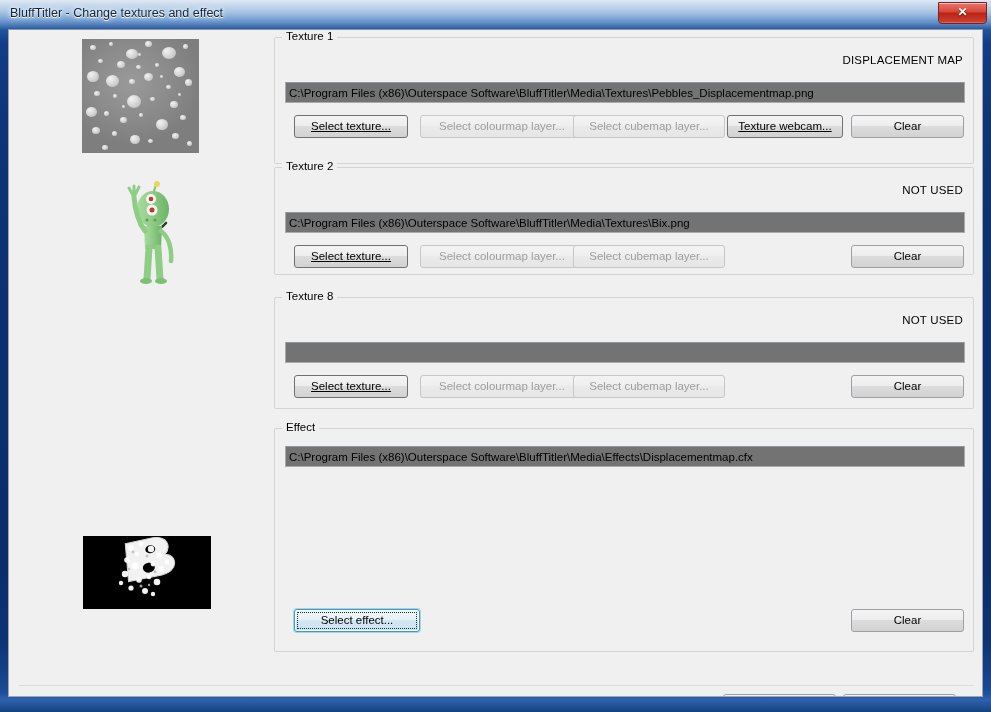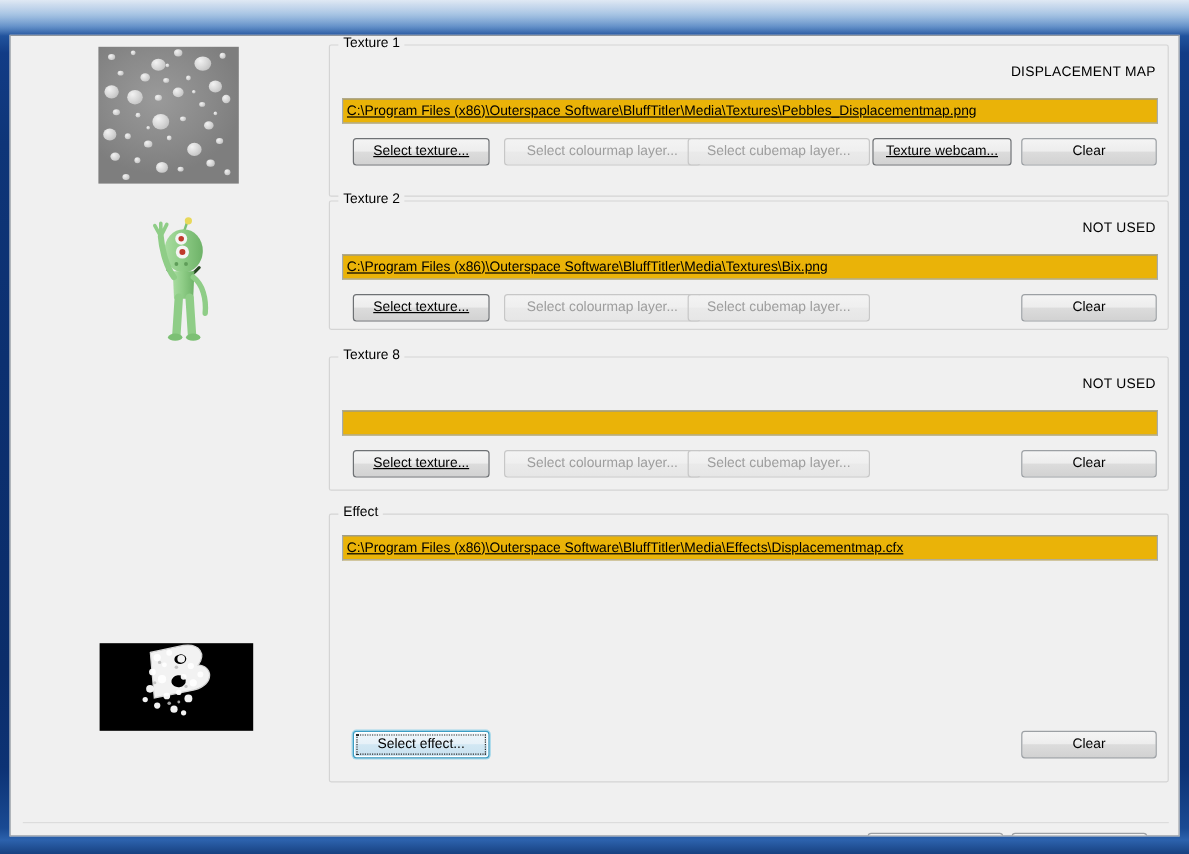--- a/index.html
+++ b/index.html
@@ -121,31 +121,30 @@
     letter-spacing: .2px;
     white-space: nowrap;
   }
 
   
   .textfield {
     position: absolute;
     box-sizing: border-box;
     border: 1px solid #a5acb2;
     border-top-color: #8e969d;
-    background: #eab308;
+    background: #737373;
     font-family: "Liberation Sans", sans-serif;
     font-size: 11.5px;
     color: #000;
     padding: 0 3px;
     height: 21px;
     line-height: 19px;
     outline: none;
     white-space: nowrap;
     overflow: hidden;
-    text-decoration: underline;
   }
 
   
   .btn {
     position: absolute;
     box-sizing: border-box;
     height: 23px;
     border: 1px solid #9ca0a4;
     border-radius: 3px;
     background: linear-gradient(to bottom, #f4f4f4 0%, #ededed 48%, #dcdcdc 50%, #d2d2d2 100%);
@@ -224,20 +223,26 @@
   #footer-sep {
     position: absolute; left: 10px; top: 655px; width: 955px; height: 0;
     border-top: 1px solid #dcdcdc;
   }
 </style>
 </head>
 <body>
 
 <div id="window">
 
+  <div id="titlebar">
+    <div id="title-text">BluffTitler - Change textures and effect</div>
+    <div id="close-button">
+      <div id="close-x">✕</div>
+    </div>
+  </div>
 
   <div id="client">
 
     <div id="preview-texture1" class="preview">
       <div class="blob" style="left:8px;  top:6px;   width:6px;  height:5px;"></div>
       <div class="blob" style="left:27px; top:3px;   width:4px;  height:4px;"></div>
       <div class="blob" style="left:44px; top:10px;  width:12px; height:10px;"></div>
       <div class="blob" style="left:63px; top:2px;   width:7px;  height:6px;"></div>
       <div class="blob" style="left:80px; top:8px;   width:14px; height:12px;"></div>
       <div class="blob" style="left:101px;top:5px;   width:5px;  height:5px;"></div>
@@ -380,21 +385,21 @@
       <input class="textfield" type="text" readonly="" style="left: 10px; top: 44px; width: 680px;" value="">
       <div class="btn strong" style="left:19px; top:77px; width:114px;">Select texture...</div>
       <div class="btn disabled" style="left:145px; top:77px; width:164px;">Select colourmap layer...</div>
       <div class="btn disabled" style="left:298px; top:77px; width:152px;">Select cubemap layer...</div>
       <div class="btn" style="left:576px; top:77px; width:113px;">Clear</div>
     </div>
 
     <div class="groupbox" style="left:265px; top:398px; width:700px; height:224px;">
       <div class="group-label">Effect</div>
       <input class="textfield" type="text" readonly="" style="left: 10px; top: 17px; width: 680px;" value="C:\Program Files (x86)\Outerspace Software\BluffTitler\Media\Effects\Displacementmap.cfx">
-      <div class="btn focused" style="left:19px; top:180px; width:114px;">
+      <div class="btn focused" style="left:19px; top:180px; width:126px;">
         <span>Select effect...</span>
         <span class="focus-ring"></span>
       </div>
       <div class="btn" style="left:576px; top:180px; width:113px;">Clear</div>
     </div>
 
     <div id="footer-sep"></div>
 
     <div id="keep-matched-row">
       

